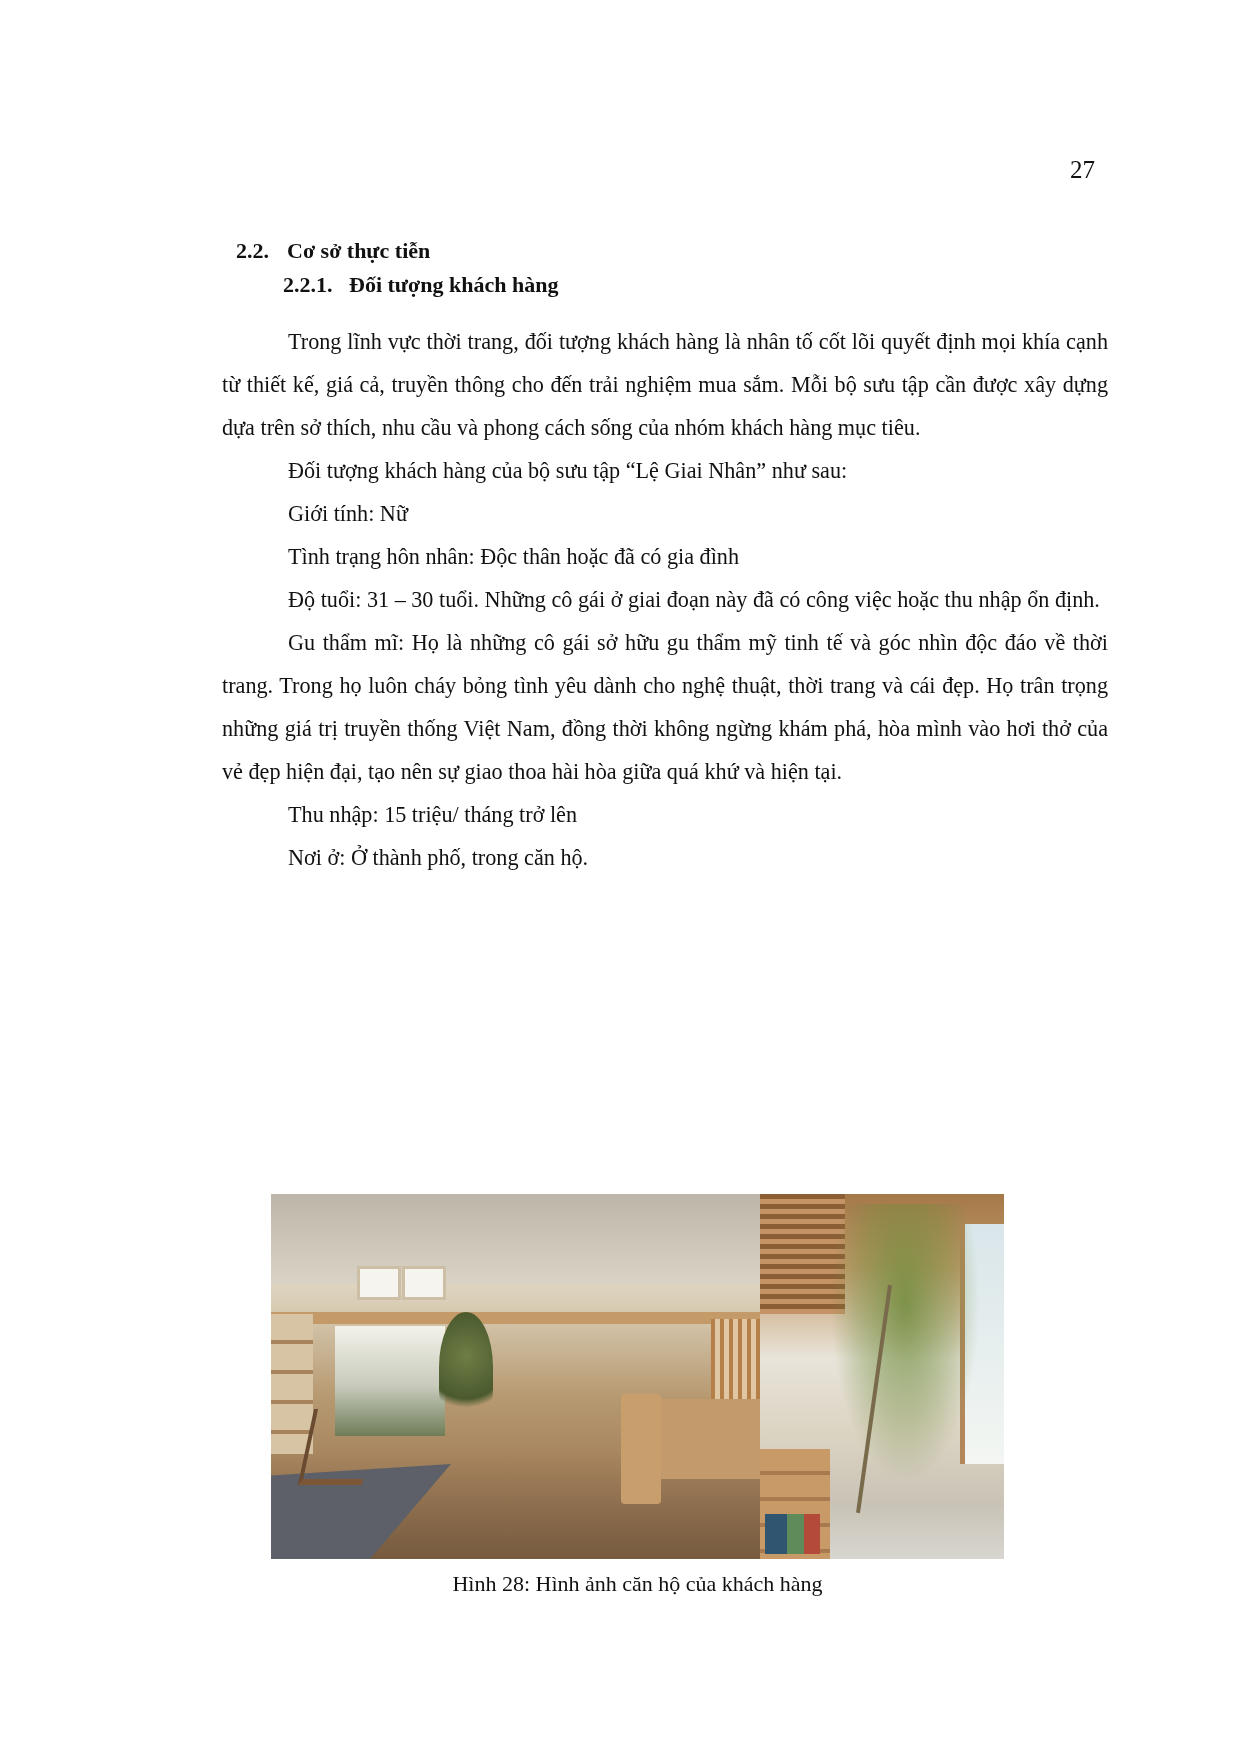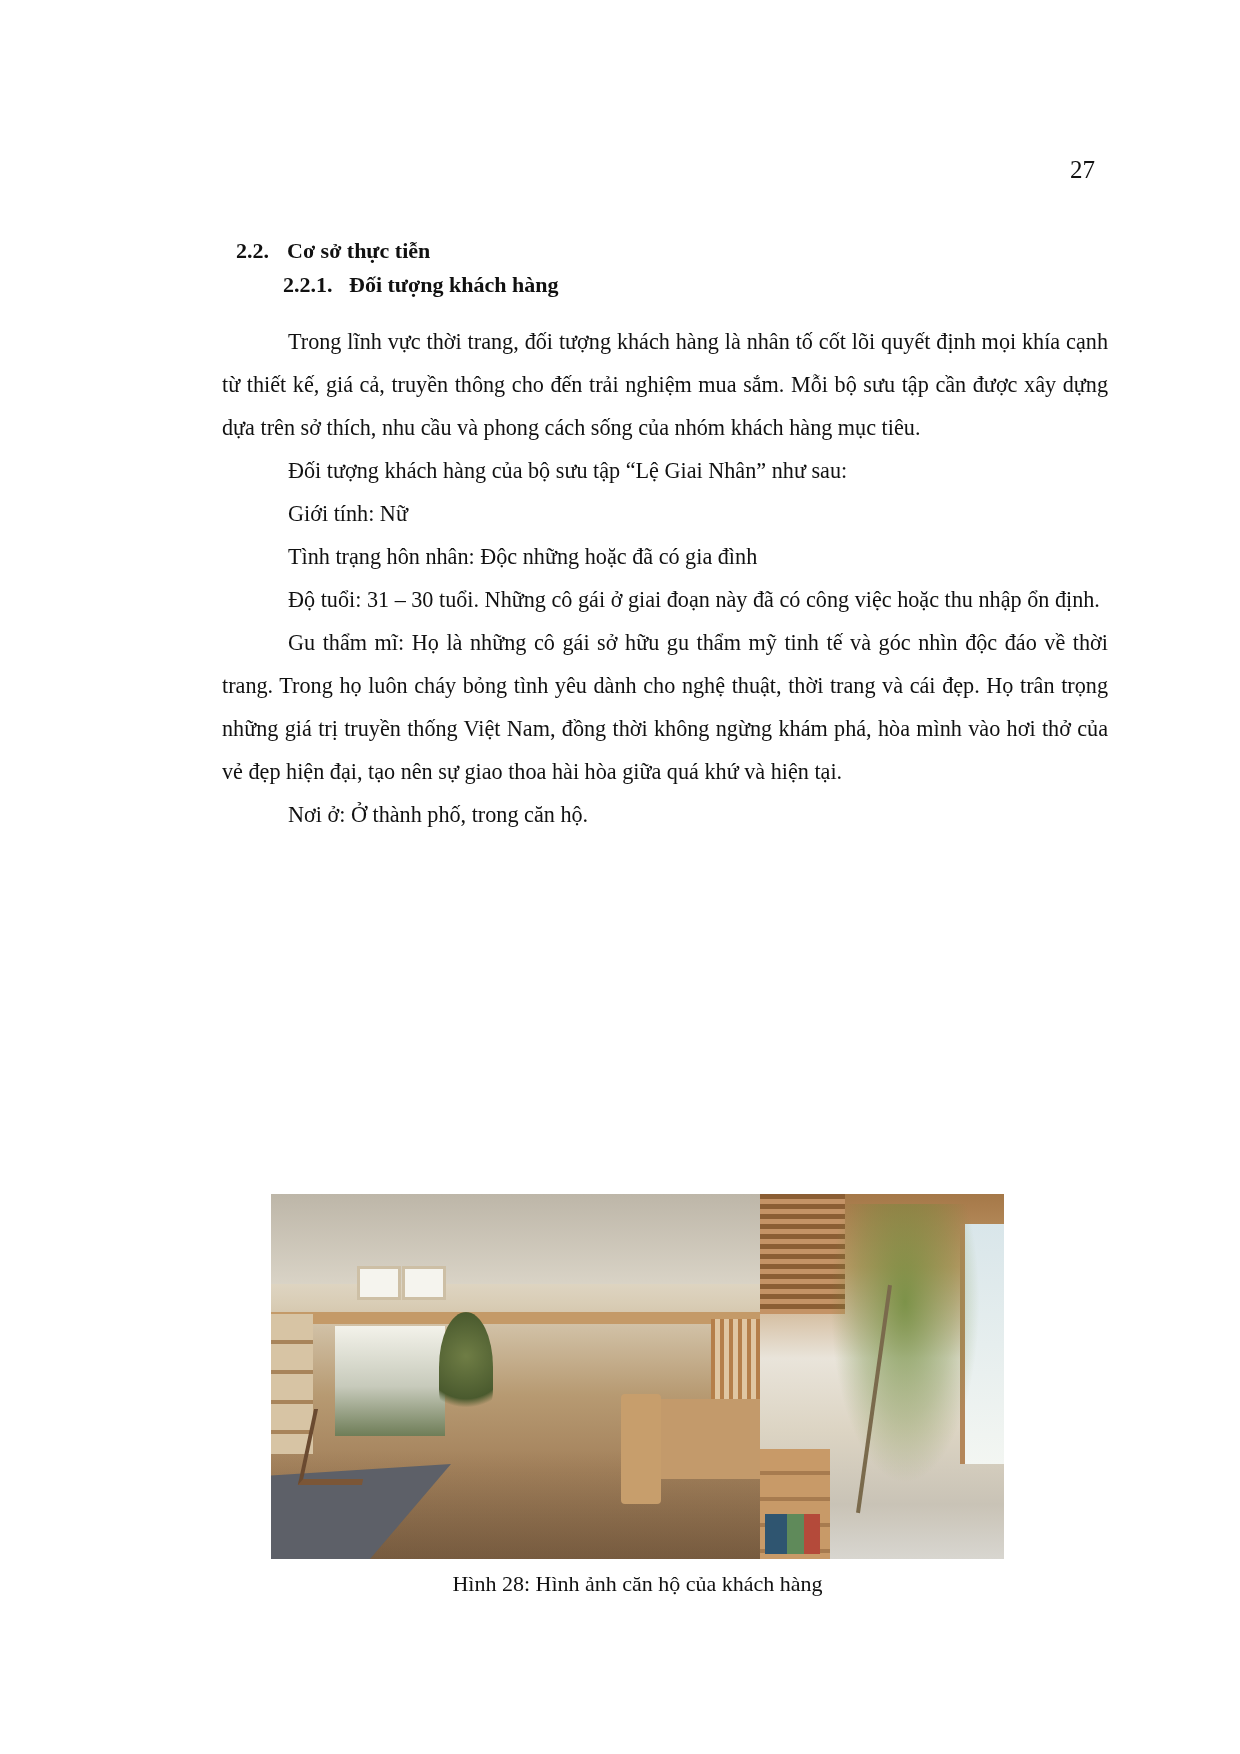--- a/index.html
+++ b/index.html
@@ -113,23 +113,24 @@
 </div>
 
 <div class="heading h3">
   <span class="num">2.2.1.</span><span>Đối tượng khách hàng</span>
 </div>
 
 <div class="body-text">
   <p class="para">Trong lĩnh vực thời trang, đối tượng khách hàng là nhân tố cốt lõi quyết định mọi khía cạnh từ thiết kế, giá cả, truyền thông cho đến trải nghiệm mua sắm. Mỗi bộ sưu tập cần được xây dựng dựa trên sở thích, nhu cầu và phong cách sống của nhóm khách hàng mục tiêu.</p>
   <p class="para">Đối tượng khách hàng của bộ sưu tập “Lệ Giai Nhân” như sau:</p>
   <p class="para">Giới tính: Nữ</p>
-  <p class="para">Tình trạng hôn nhân: Độc những hoặc đã có gia đình</p>
+  <p class="para">Tình trạng hôn nhân: Độc thân hoặc đã có gia đình</p>
   <p class="para">Độ tuổi: 31 – 30 tuổi. Những cô gái ở giai đoạn này đã có công việc hoặc thu nhập ổn định.</p>
   <p class="para">Gu thẩm mĩ: Họ là những cô gái sở hữu gu thẩm mỹ tinh tế và góc nhìn độc đáo về thời trang. Trong họ luôn cháy bỏng tình yêu dành cho nghệ thuật, thời trang và cái đẹp. Họ trân trọng những giá trị truyền thống Việt Nam, đồng thời không ngừng khám phá, hòa mình vào hơi thở của vẻ đẹp hiện đại, tạo nên sự giao thoa hài hòa giữa quá khứ và hiện tại.</p>
+  <p class="para">Thu nhập: 15 triệu/ tháng trở lên</p>
   <p class="para">Nơi ở: Ở thành phố, trong căn hộ.</p>
 </div>
 
 <div class="figure">
   <div class="photo photo-left" title="Phòng khách căn hộ với sàn gỗ, cây xanh và ghế gỗ">
     <div class="pl-ceiling"></div>
     <div class="pl-window-top1"></div>
     <div class="pl-window-top2"></div>
     <div class="pl-beam"></div>
     <div class="pl-opening"></div>

